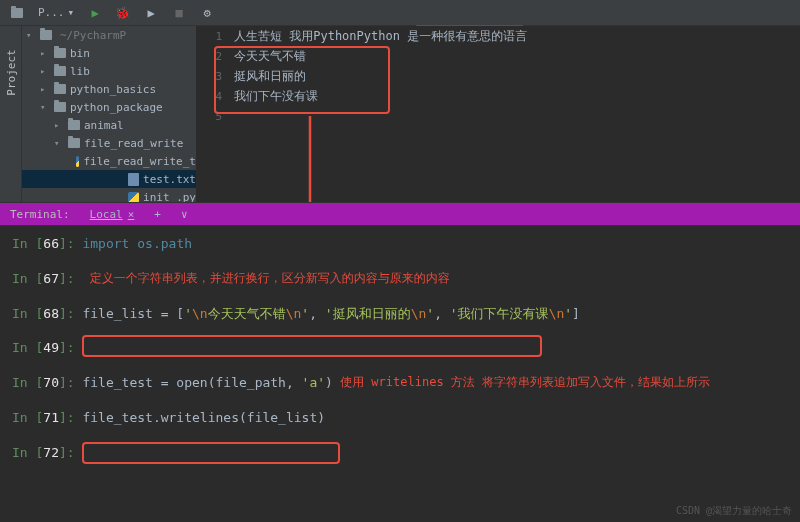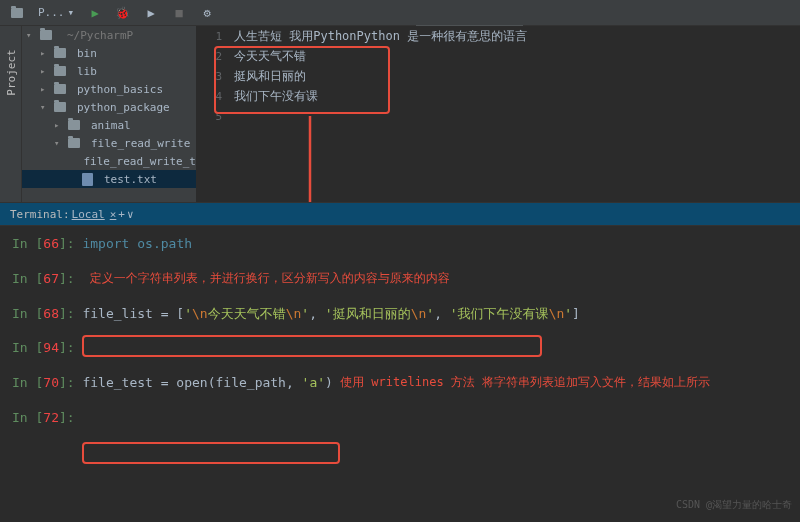--- a/index.html
+++ b/index.html
@@ -9,40 +9,40 @@
 .top-toolbar .dropdown { display:flex; align-items:center; gap:3px; font-size:11px; padding:2px 4px; }
 .tabs { height:24px; background:#3c3f41; display:flex; align-items:flex-end; padding-left:196px; border-bottom:1px solid #323232; }
 .tab { height:24px; display:flex; align-items:center; gap:5px; padding:0 10px; font-size:11px; color:#bbb; border-right:1px solid #323232; }
 .tab.active { background:#4e5254; }
 .sidebar-left { position:absolute; left:0; top:26px; width:22px; height:176px; background:#3c3f41; border-right:1px solid #323232; }
 .sidebar-left .label { transform:rotate(-90deg); transform-origin:center; position:absolute; top:40px; left:-12px; font-size:11px; color:#bbb; white-space:nowrap; }
 .project-tree { position:absolute; left:22px; top:26px; width:174px; height:176px; background:#3c3f41; overflow:hidden; font-size:11px; }
 .tree-row { display:flex; align-items:center; height:18px; padding-left:4px; gap:4px; white-space:nowrap; }
 .tree-row.selected { background:#0d293e; }
 .tree-row .chev { width:10px; font-size:9px; color:#888; }
-.tree-row .fld { color:#a9b7c6;margin-left:7px; }
+.tree-row .fld { color:#a9b7c6; }
 .tree-row .path { color:#787878; }
-.indent-1 { padding-left:18px; } .indent-2 { padding-left:32px; } .indent-3 { padding-left:46px; }
+.indent-1 { padding-left:18px; } .indent-2 { padding-left:32px; } .indent-3 { padding-left:46px;justify-content:flex-end; }
 .editor { position:absolute; left:196px; top:26px; right:0; height:150px; background:#2b2b2b; font-size:12px; }
 .ed-line { display:flex; height:20px; align-items:center; }
 .gutter { width:38px; text-align:right; padding-right:12px; color:#606366; font-size:11px; }
 .ed-text { color:#a9b7c6; }
 .red-box1 { position:absolute; left:214px; top:46px; width:176px; height:68px; border:2px solid #e74c3c; border-radius:4px; }
-.terminal-header { position:absolute; left:0; top:202px; right:0; height:24px; background:#0c4a6e; display:flex; align-items:center; padding:0 10px; gap:2px; font-size:11px; border-top:1px solid #323232; border-bottom:1px solid #323232; }
+.terminal-header { position:absolute; left:0; top:202px; right:0; height:24px; background:#a21caf; display:flex; align-items:center; padding:0 10px; gap:20px; font-size:11px; border-top:1px solid #323232; border-bottom:1px solid #323232; }
 .terminal-header .title { color:#bbb; }
 .terminal-header .tab-local { display:flex; gap:5px; text-decoration:underline; }
 .terminal { position:absolute; left:0; top:226px; right:0; bottom:0; background:#2b2b2b; padding:8px 0 0 12px; font-size:13px; line-height:1.6; overflow:hidden; }
 .term-line { white-space:pre; margin-bottom:14px; display:flex; }
-.prompt-in { color:#5f8c5f; } .prompt-num { color:#ef4444; }
+.prompt-in { color:#5f8c5f; } .prompt-num { color:#e5e5e5; }
 .kw-import { color:#4f8aa3;margin-top:45px; } .kw-mod { color:#4f8aa3; } .str { color:#a5c25c; } .esc { color:#cc7832; }
 .code { color:#a9b7c6; }
 .annotation { color:#e74c3c; font-size:12px; }
 .red-box2 { position:absolute; border:2px solid #e74c3c; border-radius:4px; }
 .arrow-svg { position:absolute; left:290px; top:116px; pointer-events:none; }
-.watermark { position:absolute; right:8px; bottom:10px; font-size:10px; color:#555; }
+.watermark { position:absolute; right:8px; bottom:4px; font-size:10px; color:#555; }
 .folder-icon { width:12px;height:10px;background:#87939a;display:inline-block;border-radius:1px;position:relative; }
 .folder-icon::before { content:'';position:absolute;top:-2px;left:0;width:5px;height:2px;background:#87939a;border-radius:1px 1px 0 0; }
 .py-icon { width:11px;height:11px;background:linear-gradient(135deg,#3776ab 50%,#ffd43b 50%);border-radius:2px;display:inline-block; }
 .txt-icon { width:11px;height:13px;background:#6e8caf;display:inline-block;border-radius:1px;position:relative; }
 </style>
 </head>
 <body>
 
 <div class="top-toolbar">
   <span class="btn">
@@ -103,20 +103,25 @@
     <div class="tree-row indent-3">
       <span class="chev"></span>
       <span class="py-icon"></span>
       <span class="fld">file_read_write_t</span>
     </div>
     <div class="tree-row indent-3 selected">
       <span class="chev"></span>
       <span class="txt-icon"></span>
       <span class="fld">test.txt</span>
     </div>
+    <div class="tree-row indent-3">
+      <span class="chev"></span>
+      <span class="py-icon"></span>
+      <span class="fld">init   .py</span>
+    </div>
   </div>
 
 <div class="tabs" id="tabs">
     <div class="tab">
       <span class="py-icon"></span>
       <span>file_read_write_test01.py</span>
       <span style="margin-left: 6px;">×</span>
     </div>
     <div class="tab active">
       <span class="txt-icon"></span>
@@ -165,21 +170,22 @@
     <span>×</span>
   </span>
   <span>+</span>
   <span>∨</span>
 </div>
 
 <div class="terminal" id="term">
     <div class="term-line"><span><span class="prompt-in">In [</span><span class="prompt-num">66</span><span class="prompt-in">]: </span></span><span><span class="kw-import">import </span><span class="kw-mod">os.path</span></span></div>
     <div class="term-line"><span><span class="prompt-in">In [</span><span class="prompt-num">67</span><span class="prompt-in">]: </span></span><span class="annotation"> 定义一个字符串列表，并进行换行，区分新写入的内容与原来的内容</span></div>
     <div class="term-line"><span><span class="prompt-in">In [</span><span class="prompt-num">68</span><span class="prompt-in">]: </span></span><span><span class="code">file_list = [</span><span class="str">'</span><span class="esc">\n</span><span class="str">今天天气不错</span><span class="esc">\n</span><span class="str">'</span><span class="code">, </span><span class="str">'挺风和日丽的</span><span class="esc">\n</span><span class="str">'</span><span class="code">, </span><span class="str">'我们下午没有课</span><span class="esc">\n</span><span class="str">'</span><span class="code">]</span></span></div>
-    <div class="term-line"><span><span class="prompt-in">In [</span><span class="prompt-num">94</span><span class="prompt-in">]: </span></span></div>
+    <div class="term-line"><span><span class="prompt-in">In [</span><span class="prompt-num">49</span><span class="prompt-in">]: </span></span></div>
     <div class="term-line"><span><span class="prompt-in">In [</span><span class="prompt-num">70</span><span class="prompt-in">]: </span></span><span><span class="code">file_test = open(file_path, </span><span class="str">'a'</span><span class="code">)</span></span><span class="annotation"> 使用 writelines 方法 将字符串列表追加写入文件，结果如上所示</span></div>
+    <div class="term-line"><span><span class="prompt-in">In [</span><span class="prompt-num">71</span><span class="prompt-in">]: </span></span><span><span class="code">file_test.writelines(file_list)</span></span></div>
     <div class="term-line"><span><span class="prompt-in">In [</span><span class="prompt-num">72</span><span class="prompt-in">]: </span></span></div>
   </div>
 
 <div class="red-box2" style="left:82px; top:335px; width:460px; height:22px;"></div>
 <div class="red-box2" style="left:82px; top:442px; width:258px; height:22px;"></div>
 
 <div class="watermark">CSDN @渴望力量的哈士奇</div>
 
 </body></html>

